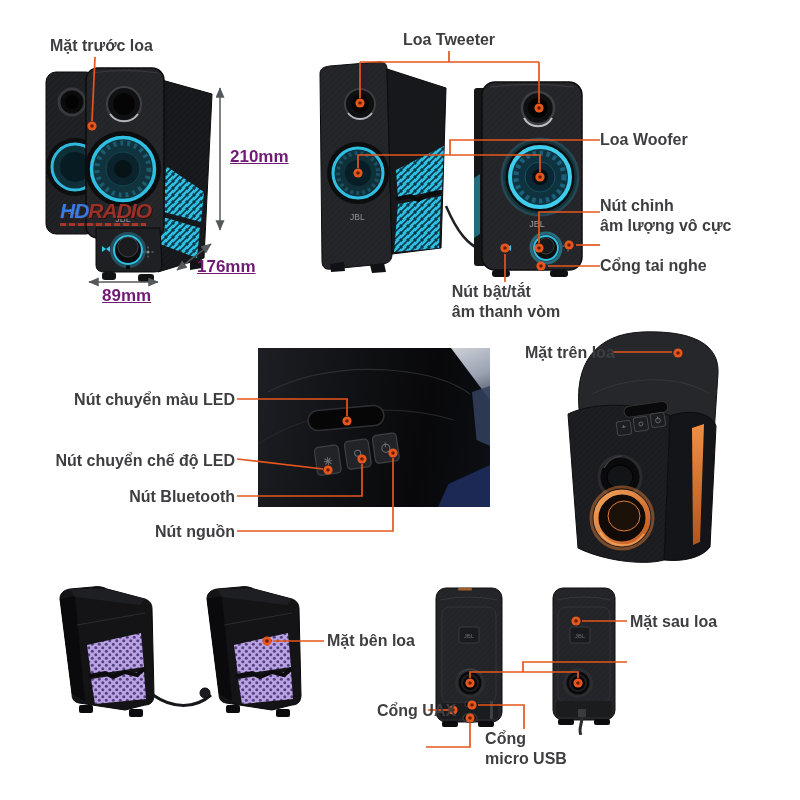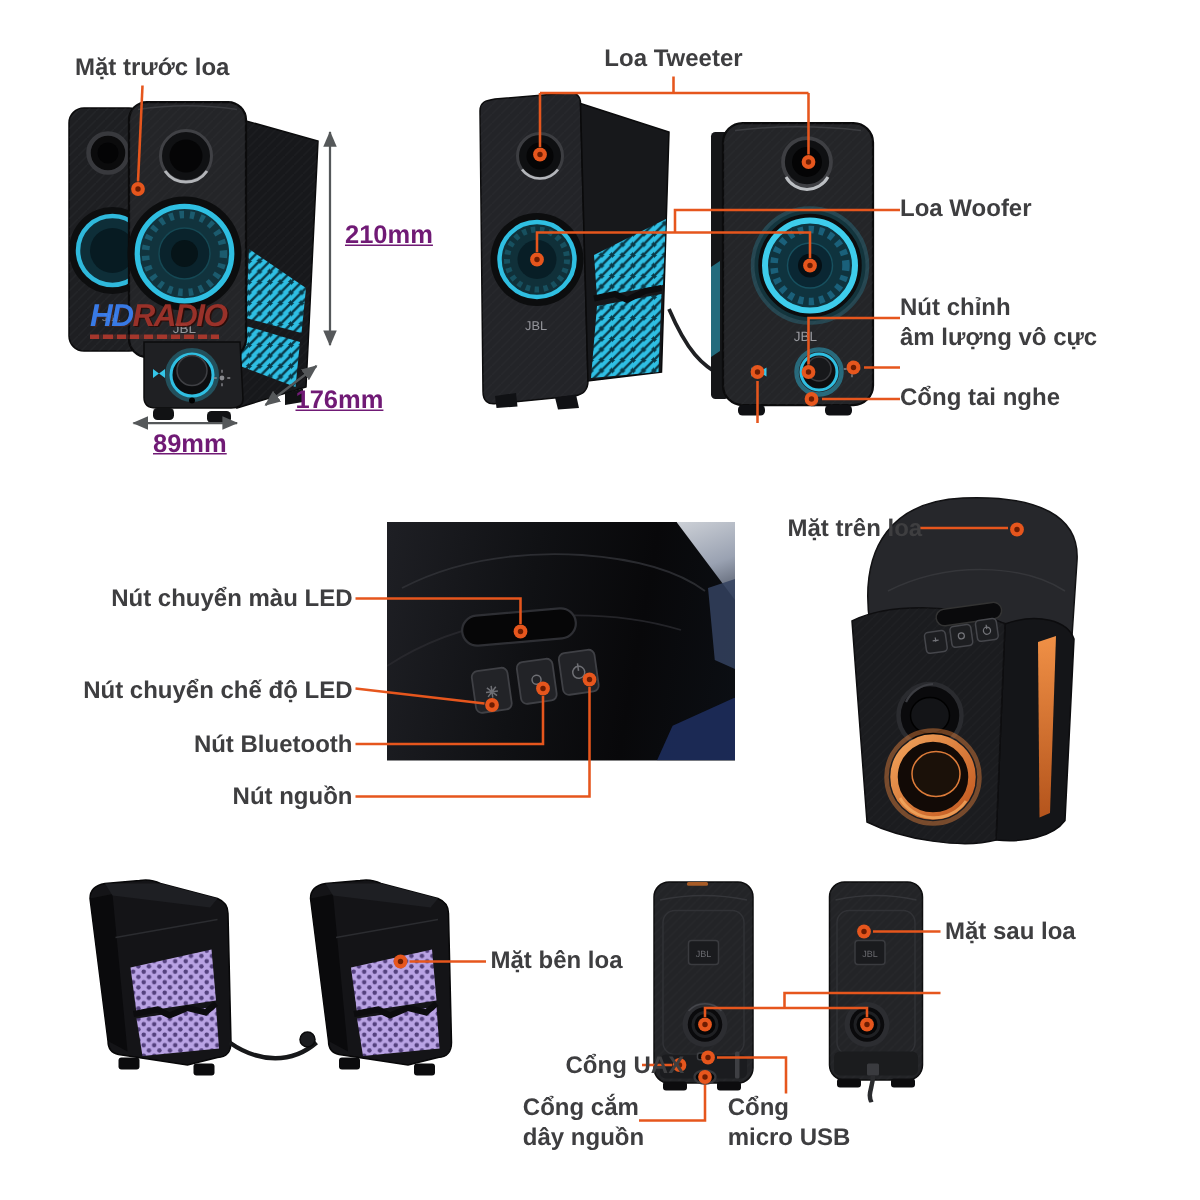--- a/index.html
+++ b/index.html
@@ -399,32 +399,32 @@
   <div class="dim" style="left:197px;top:257px">176mm</div>
   <div class="dim" style="left:102px;top:286px">89mm</div>
 
   <div class="lbl center" style="left:449px;top:30px">Loa Tweeter</div>
   <div class="lbl" style="left:600px;top:130px">Loa Woofer</div>
   <div class="lbl" style="left:600px;top:196px">
     <span>Nút chỉnh</span><br>
     <span>âm lượng vô cực</span>
   </div>
   <div class="lbl" style="left:600px;top:256px">Cổng tai nghe</div>
+  <div class="lbl center" style="left:506px;top:282px">
+    <span>Nút bật/tắt</span><br>
+    <span>âm thanh vòm</span>
+  </div>
 
   <div class="lbl right" style="right:565px;top:390px">Nút chuyển màu LED</div>
   <div class="lbl right" style="right:565px;top:451px">Nút chuyển chế độ LED</div>
   <div class="lbl right" style="right:565px;top:487px">Nút Bluetooth</div>
   <div class="lbl right" style="right:565px;top:522px">Nút nguồn</div>
   <div class="lbl" style="left:525px;top:343px">Mặt trên loa</div>
 
   <div class="lbl" style="left:327px;top:631px">Mặt bên loa</div>
   <div class="lbl" style="left:630px;top:612px">Mặt sau loa</div>
   <div class="lbl" style="left:377px;top:701px">Cổng UAX</div>
-  <div class="lbl center" style="left:389px;top:729px">
-    <span>Cổng cắm</span><br>
-    <span>dây nguồn</span>
-  </div>
   <div class="lbl center" style="left:526px;top:729px">
     <span>Cổng</span><br>
     <span>micro USB</span>
   </div>
 
 </div>
 
 </body></html>

